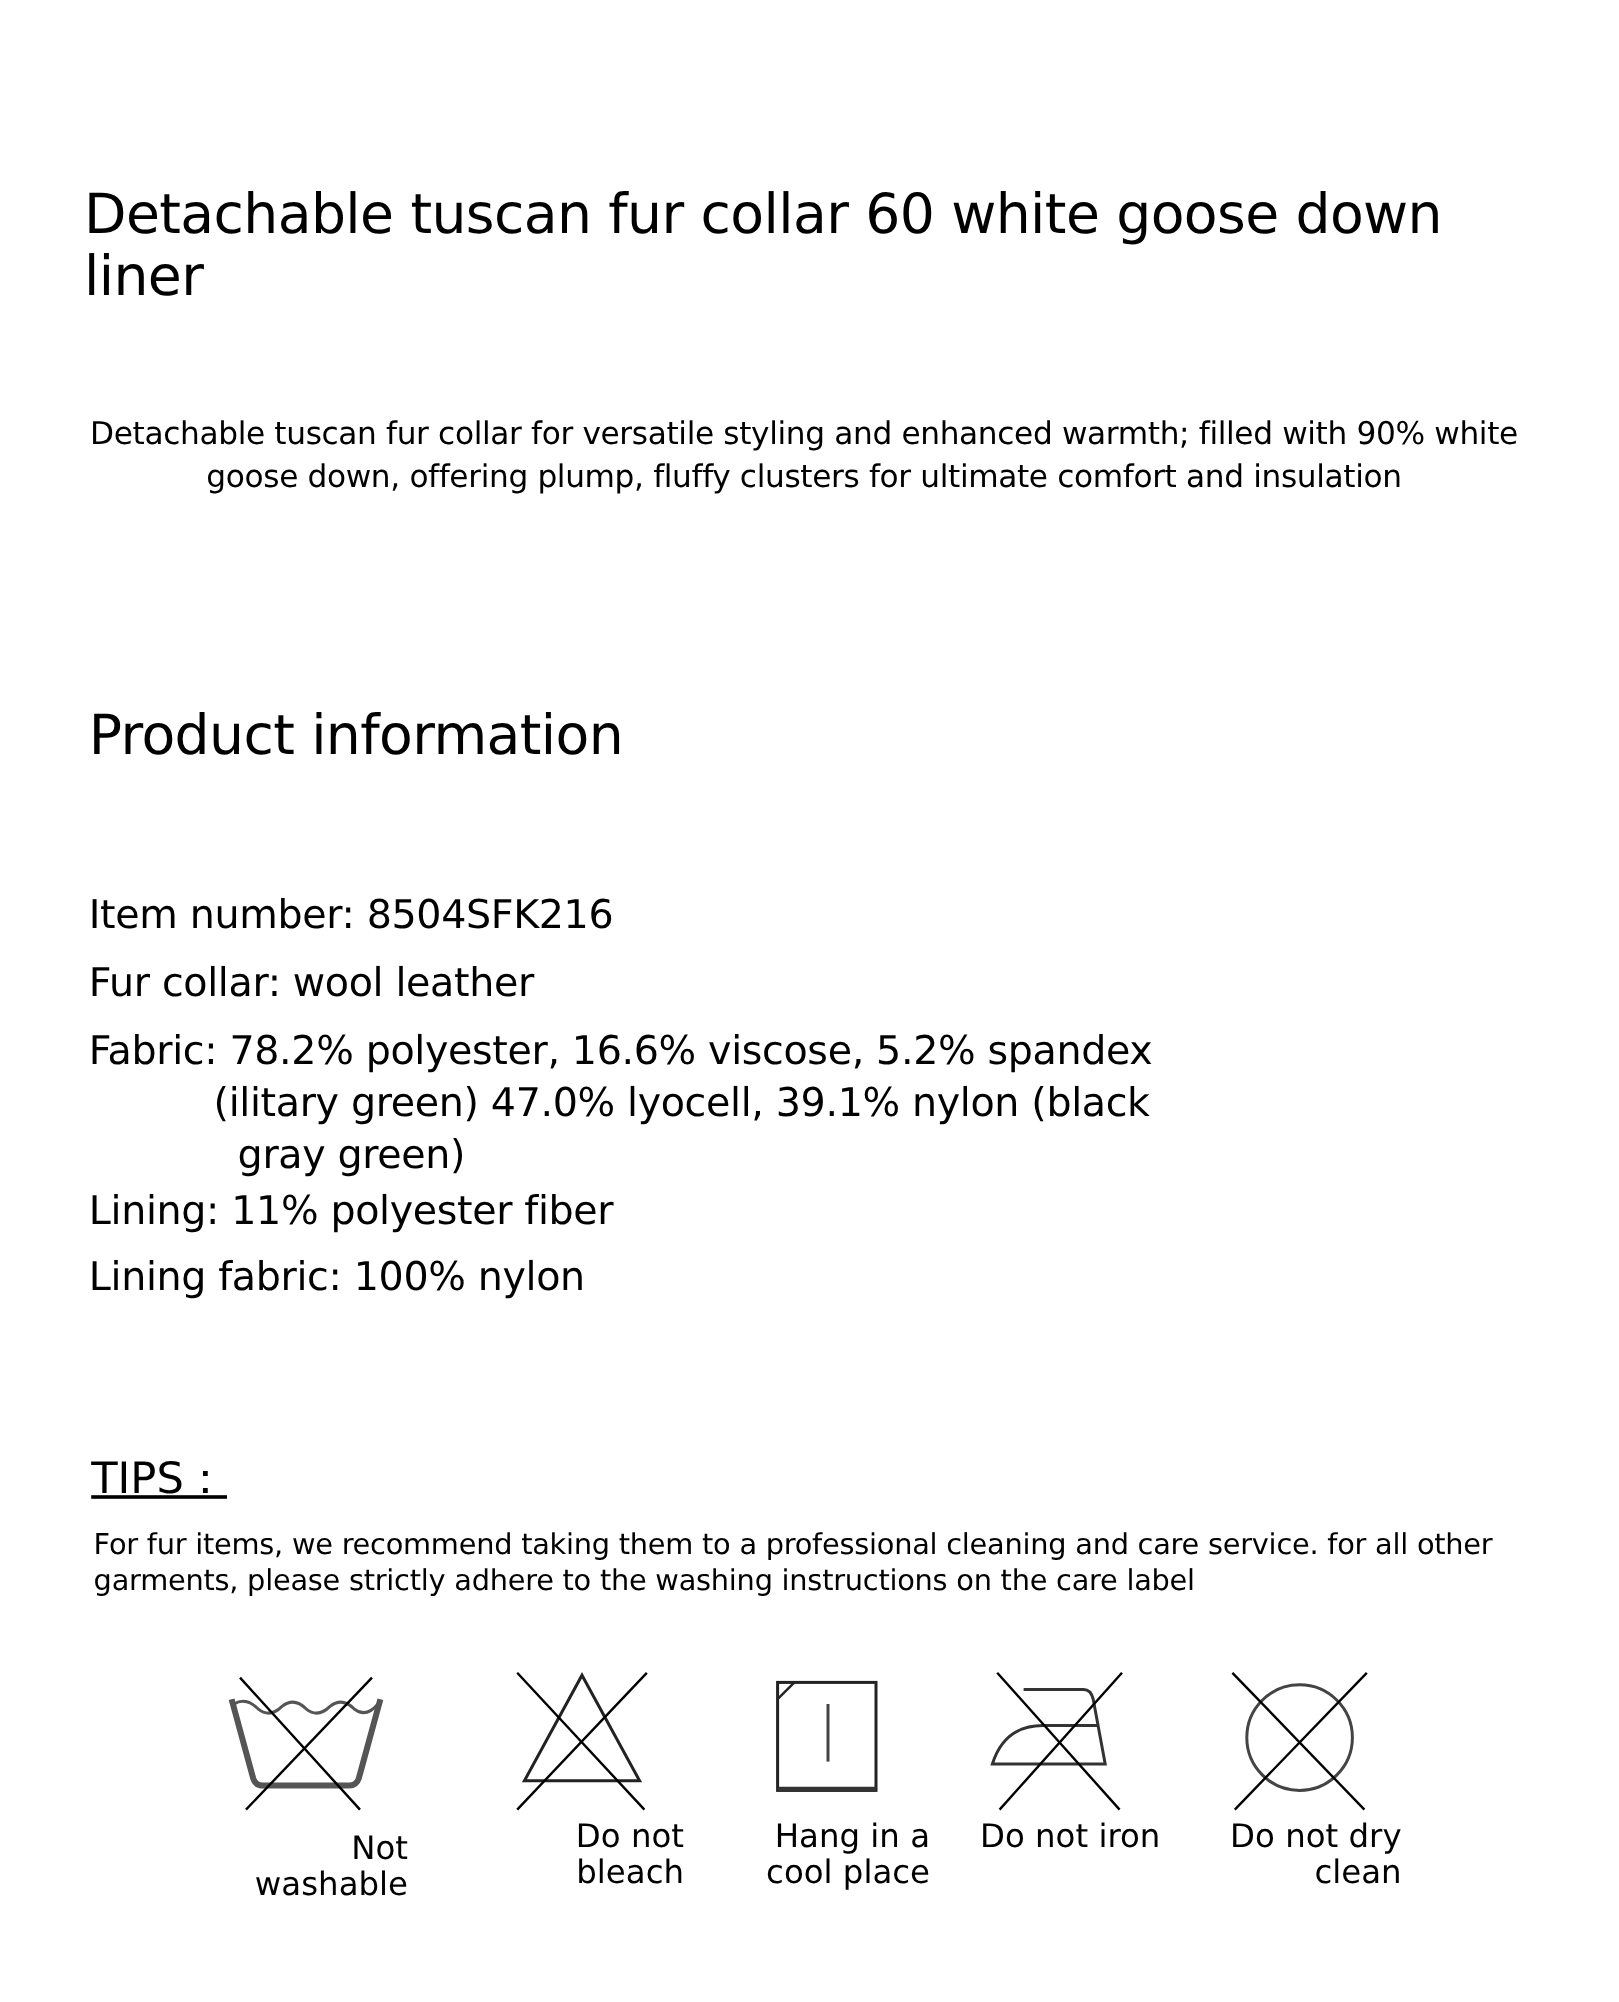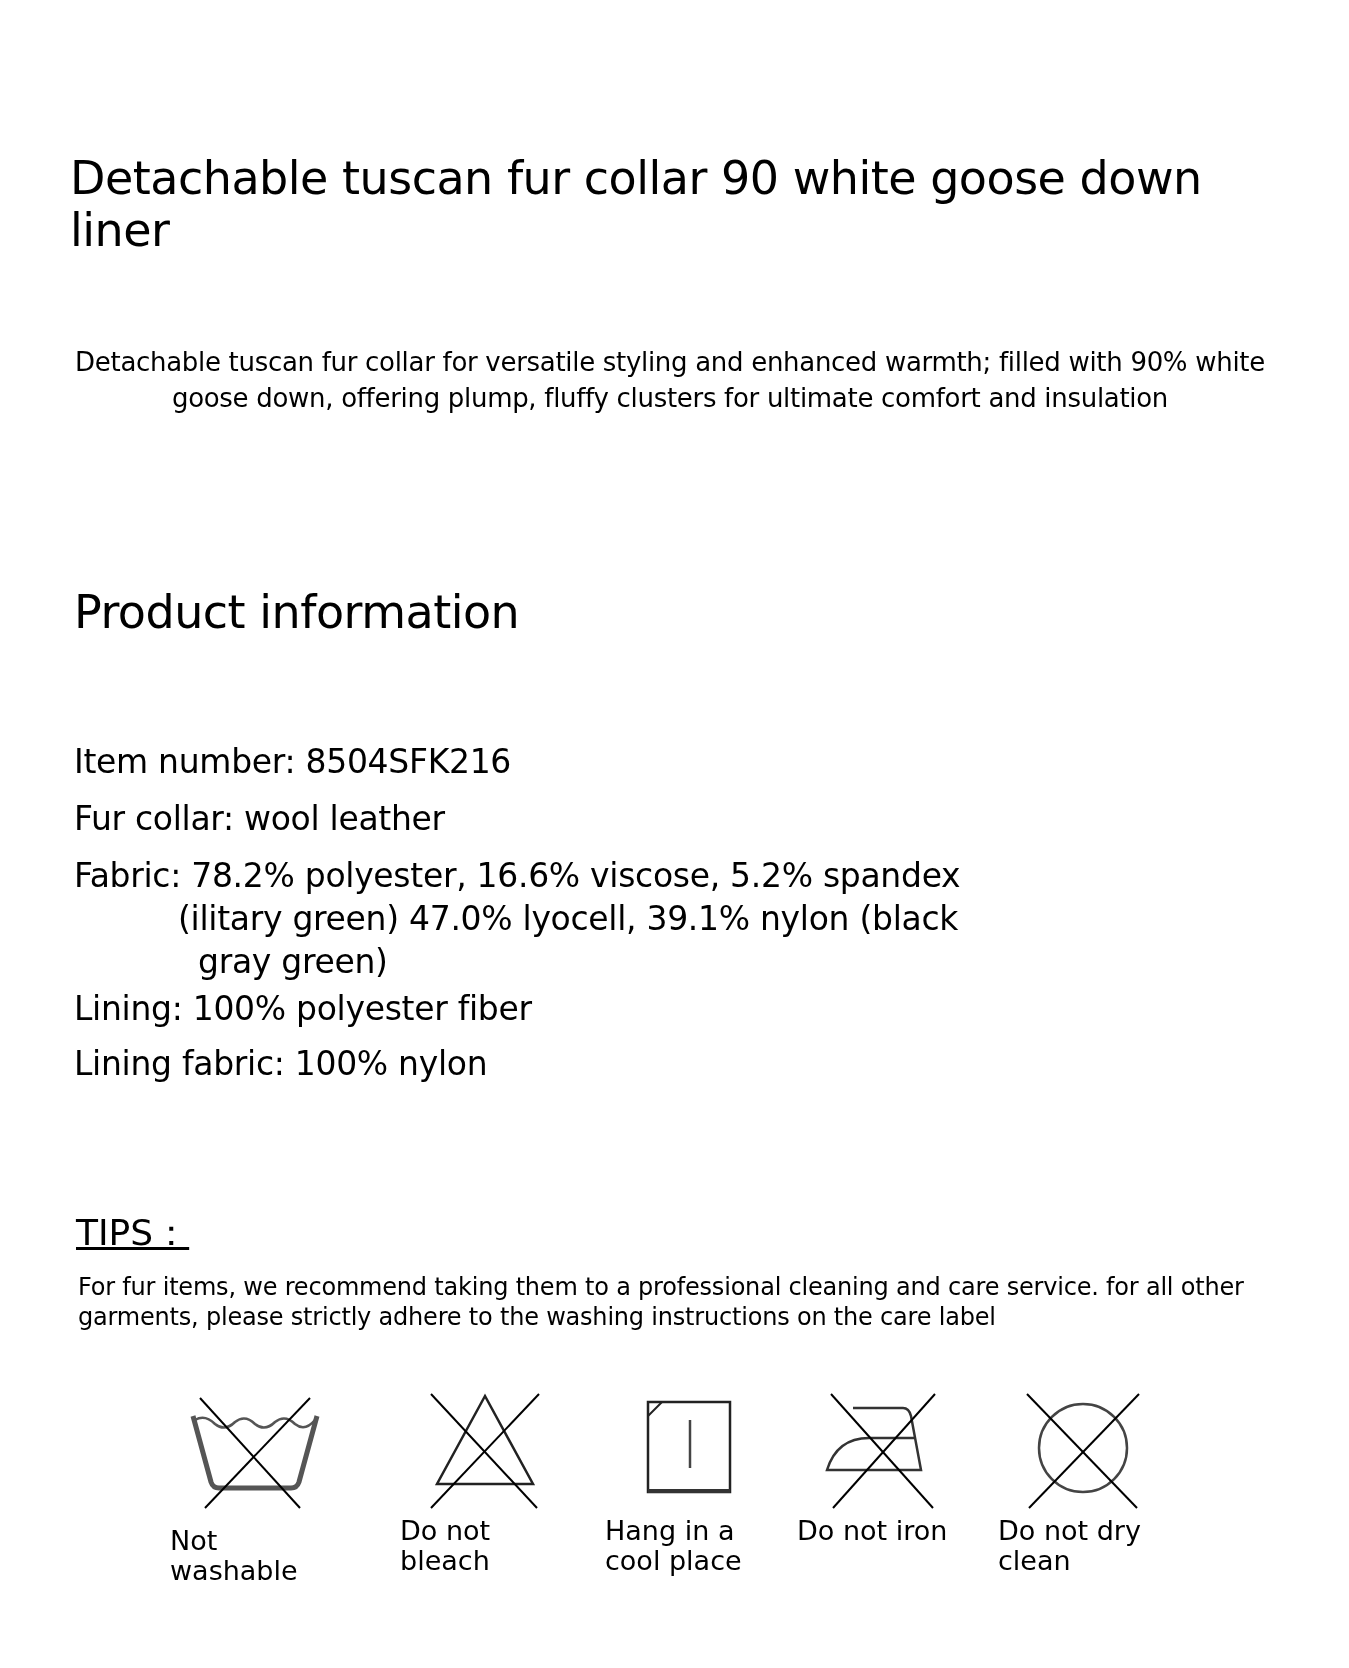--- a/index.html
+++ b/index.html
@@ -7,41 +7,41 @@
   .abs{position:absolute;}
   .title{left:70px;top:152px;width:1150px;font-size:46px;line-height:52px;letter-spacing:-0.5px;}
   .desc{left:70px;top:344px;width:1200px;font-size:26px;line-height:36px;letter-spacing:-0.3px;text-align:center;}
   .sec{left:74px;top:584px;font-size:46px;line-height:56px;letter-spacing:-0.5px;}
   .items{left:74px;top:712px;width:1000px;font-size:33px;line-height:43px;letter-spacing:-0.3px;margin-top:28px;}
   .items .row{margin-bottom:14px;}
   .items .cont{padding-left:104px;}
   .items .cont2{padding-left:124px;}
   .tips-h{left:76px;top:1212px;font-size:36px;line-height:42px;text-decoration:underline;}
   .tips-t{left:78px;top:1272px;width:1240px;font-size:24px;line-height:30px;letter-spacing:-0.2px;}
-  .care{position:absolute;top:1390px;width:170px;text-align:left;}
+  .care{position:absolute;top:1390px;width:170px;text-align:right;}
   .care svg{display:block;margin:0 auto;}
   .care .lbl{font-size:27px;line-height:30px;margin-top:6px;}
 </style>
 </head>
 <body>
 
-<div class="abs title">Detachable tuscan fur collar 90 white goose down liner</div>
+<div class="abs title">Detachable tuscan fur collar 60 white goose down liner</div>
 <div class="abs desc">Detachable tuscan fur collar for versatile styling and enhanced warmth; filled with 90% white goose down, offering plump, fluffy clusters for ultimate comfort and insulation</div>
 
 <div class="abs sec">Product information</div>
 
 <div class="abs items">
   <div class="row">Item number: 8504SFK216</div>
   <div class="row">Fur collar: wool leather</div>
   <div>
     <div>Fabric: 78.2% polyester, 16.6% viscose, 5.2% spandex</div>
     <div class="cont">(ilitary green) 47.0% lyocell, 39.1% nylon (black</div>
     <div class="cont2 row" style="margin-bottom:4px">gray green)</div>
   </div>
-  <div class="row" style="margin-bottom:12px">Lining: 100% polyester fiber</div>
+  <div class="row" style="margin-bottom:12px">Lining: 11% polyester fiber</div>
   <div class="row">Lining fabric: 100% nylon</div>
 </div>
 
 <div class="abs tips-h">TIPS：</div>
 <div class="abs tips-t">For fur items, we recommend taking them to a professional cleaning and care service. for all other garments, please strictly adhere to the washing instructions on the care label</div>
 
 <div class="care" style="left:170px">
   <svg width="140" height="120" viewBox="0 0 140 120">
     <path d="M8 26 L26 92 Q28 98 34 98 L106 98 Q112 98 114 92 L132 26" fill="none" stroke="#555" stroke-width="5"></path>
     <path d="M10 30 Q20 24 30 34 Q40 42 50 32 Q60 24 70 34 Q80 42 90 32 Q100 24 110 34 Q120 42 130 30" fill="none" stroke="#555" stroke-width="2.5"></path>

